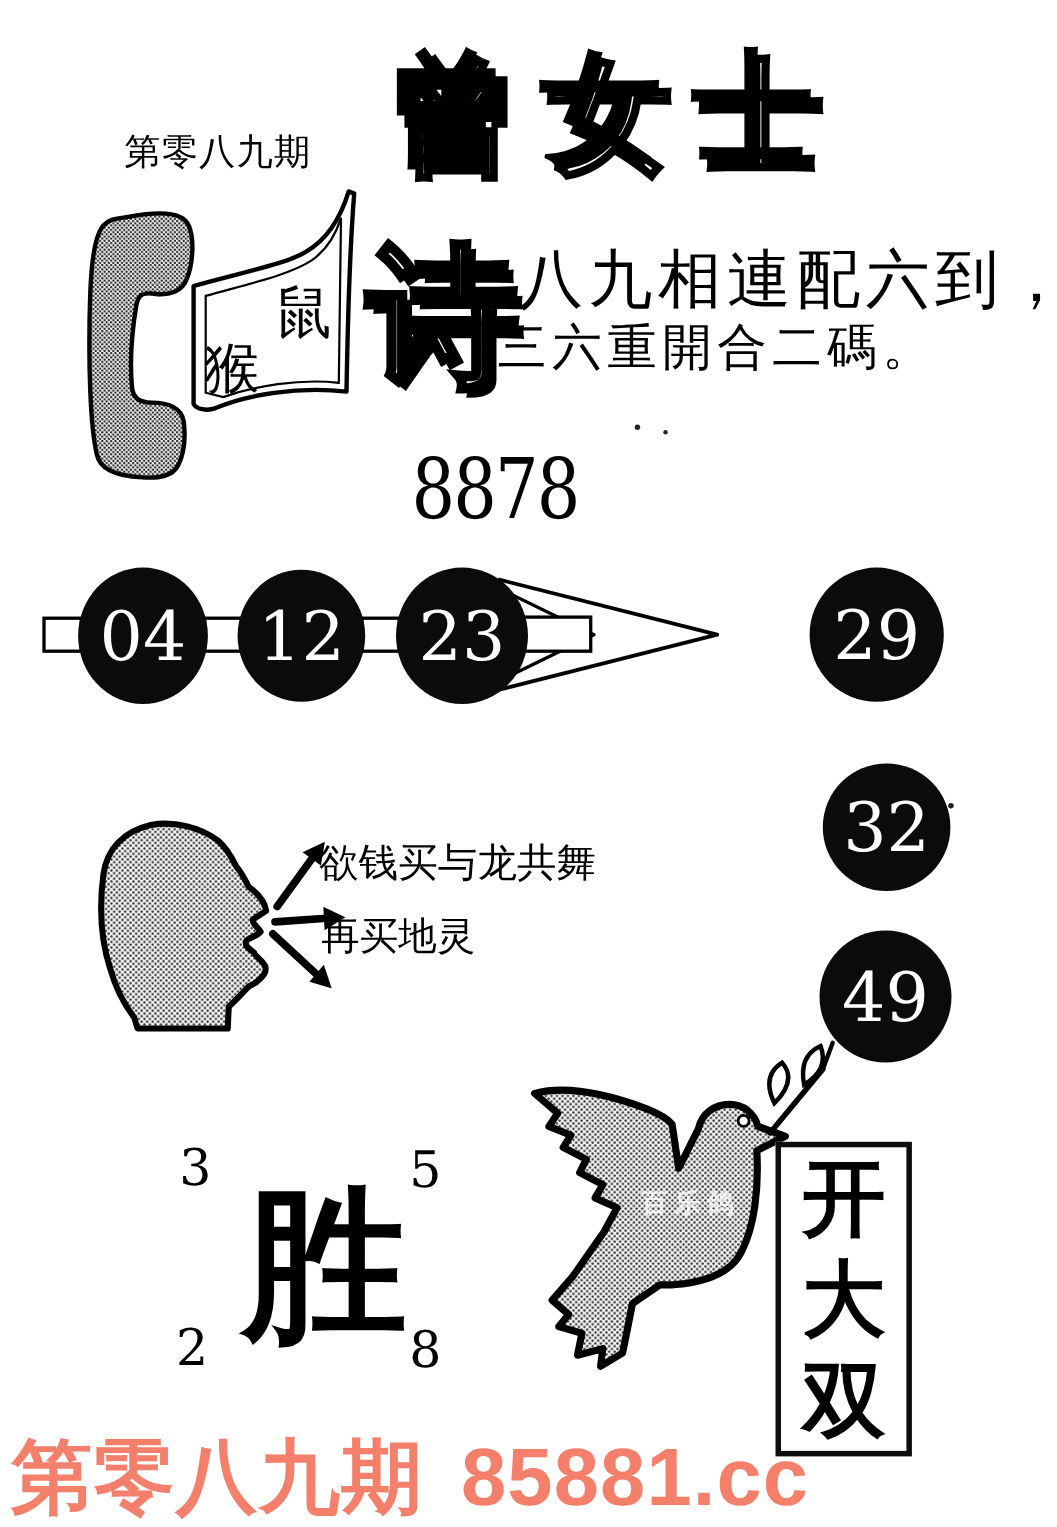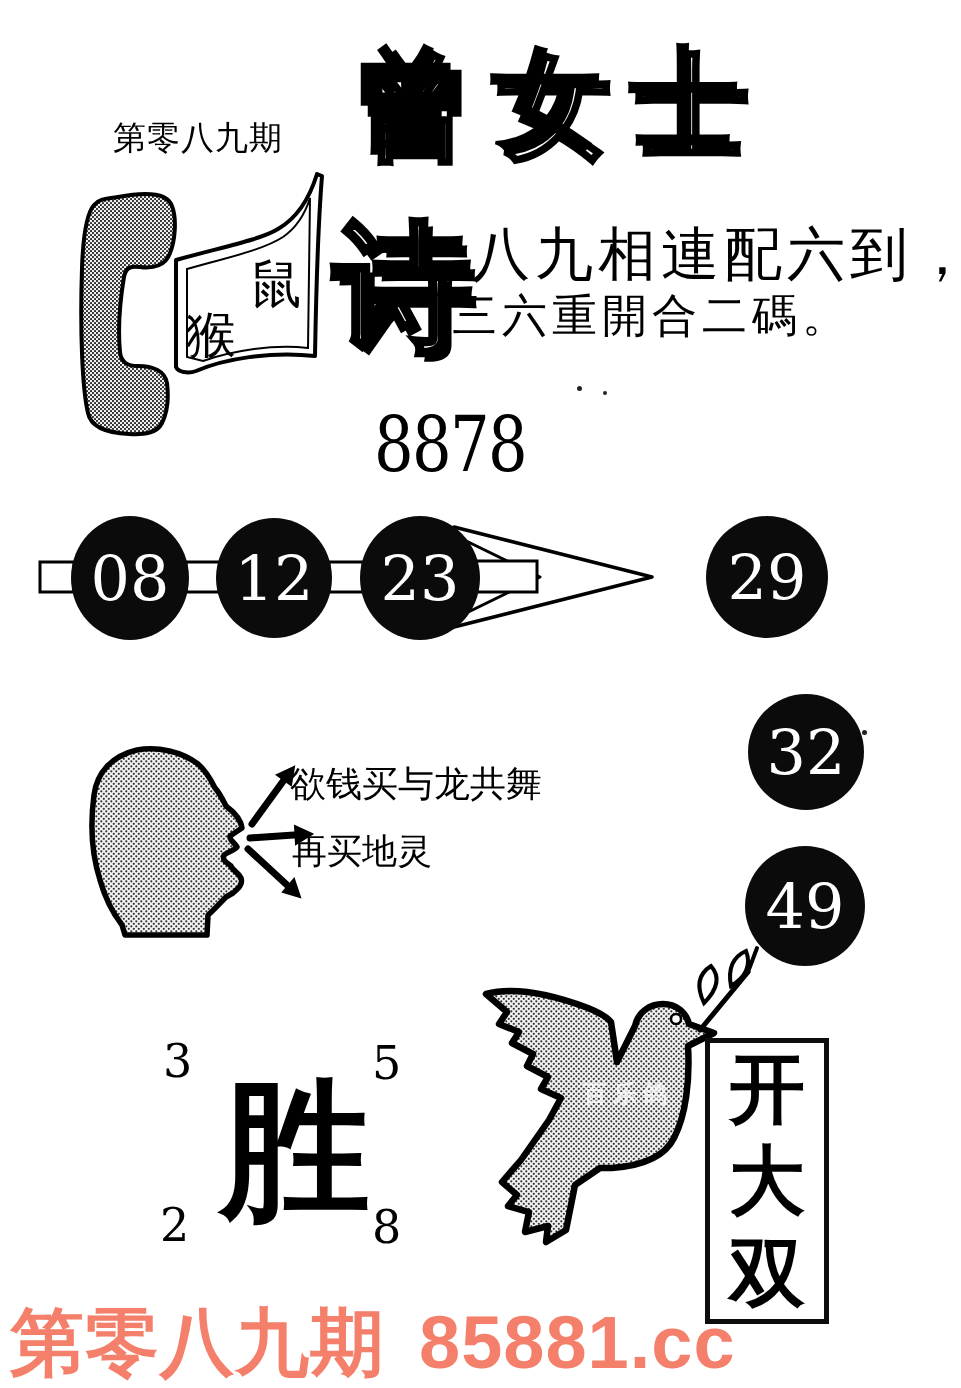--- a/index.html
+++ b/index.html
@@ -24,21 +24,21 @@
   .verse2{left:452px;top:286px;font-size:45px;letter-spacing:5px;white-space:nowrap;}
   
   .pw-label{left:244px;top:416px;font-size:52px;font-weight:bold;letter-spacing:20px;}
   .pw-value{left:374px;top:400px;font-size:76px;transform:scaleX(0.82);transform-origin:left top;letter-spacing:-2px;}
   
   .ball{background:#0b0b0b;border-radius:50%;color:#fff;display:flex;align-items:center;justify-content:center;
         font-size:62px;font-family:"DejaVu Serif",serif;z-index:3;}
   .b04{left:71px;top:516px;width:118px;height:124px;}
   .b12{left:216px;top:518px;width:116px;height:120px;}
   .b23{left:360px;top:516px;width:120px;height:124px;}
-  .b29{left:706px;top:516px;width:122px;height:122px;text-align:right;}
+  .b29{left:736px;top:516px;width:122px;height:122px;text-align:right;}
   .b32{left:748px;top:694px;width:116px;height:116px;text-align:center;}
   .b49{left:745px;top:846px;width:120px;height:120px;}
   
   .speech1{left:290px;top:760px;font-size:36px;letter-spacing:0px;white-space:nowrap;}
   .speech2{left:292px;top:828px;font-size:35px;letter-spacing:0px;white-space:nowrap;}
   
   .num{font-size:46px;}
   .n3{left:163px;top:1034px;}
   .n5{left:372px;top:1036px;}
   .n2{left:160px;top:1198px;}
@@ -151,21 +151,21 @@
   <div class="abs poem txt">诗</div>
   <div class="abs zod-top txt">鼠</div>
   <div class="abs zod-bottom txt">猴</div>
 
   <div class="abs verse1 txt">八九相連配六到，</div>
   <div class="abs verse2 txt">三六重開合二碼。</div>
 
   <div class="abs pw-value txt">8878</div>
 
   <div class="abs ball b04">
-      <span>08</span>
+      <span>04</span>
     </div>
   <div class="abs ball b12">
       <span>12</span>
     </div>
   <div class="abs ball b23">
       <span>23</span>
     </div>
 
   <div class="abs ball b29">
       <span>29</span>

